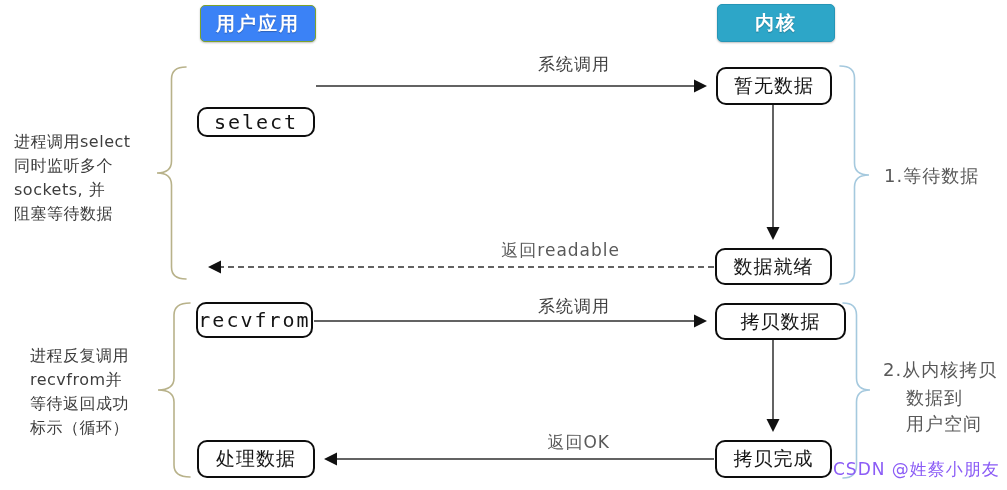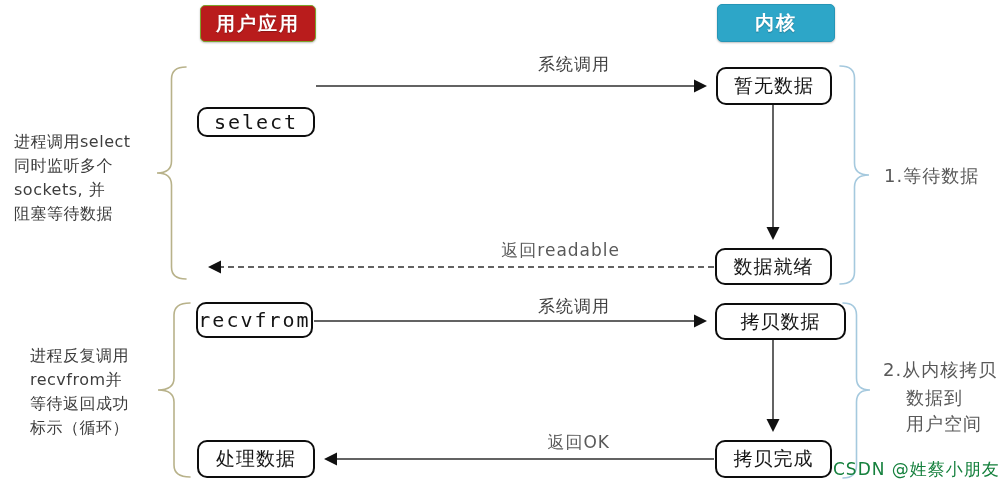--- a/index.html
+++ b/index.html
@@ -15,21 +15,21 @@
 
   .hdr {
     position: absolute;
     display: flex; align-items: center; justify-content: center;
     color: #ffffff; font-size: 19px; font-weight: bold;
     letter-spacing: 2px; border-radius: 5px;
     text-shadow: 0 1px 1px rgba(0,0,0,0.25);
     box-shadow: 0 1px 2px rgba(0,0,0,0.25);
   }
   .hdr-user { left: 200px; top: 5px; width: 114px; height: 35px;
-    background: #b91c1c; border: 1px solid #7da32b; }
+    background: #3b82f6; border: 1px solid #7da32b; }
   .hdr-kernel { left: 717px; top: 4px; width: 116px; height: 36px;
     background: #2da6c8; border: 1px solid #2595b6; }
 
   .node {
     position: absolute; box-sizing: border-box;
     background: #ffffff; border: 2.5px solid #0d0d0d; border-radius: 10px;
     display: flex; align-items: center; justify-content: center;
     color: #141414; font-size: 19px; letter-spacing: 1px;
   }
   .mono { font-family: "DejaVu Sans Mono", "Liberation Mono", monospace; letter-spacing: 2px; font-size: 20px; }
@@ -60,21 +60,21 @@
   .note-left-bottom { left: 30px; top: 344px; width: 150px; }
 
   .note-right { position: absolute; font-size: 18px; color: #595959; letter-spacing: 1px; }
   .nr-1  { left: 884px; top: 164px; }
   .nr-2a { left: 883px; top: 358px; }
   .nr-2b { left: 906px; top: 386px; }
   .nr-2c { left: 906px; top: 412px; font-family: Liberation Mono, monospace; }
 
   .watermark {
     position: absolute; left: 833px; top: 458px;
-    font-size: 17px; color: #15803d; letter-spacing: 1px;
+    font-size: 17px; color: #8b5cf6; letter-spacing: 1px;
   }
 </style>
 </head>
 <body>
 
 <div id="canvas">
 
   <svg id="wires" viewBox="0 0 1007 490" xmlns="http://www.w3.org/2000/svg">
     <defs>
       <marker id="ah" viewBox="0 0 10 10" refX="8.5" refY="5" markerWidth="9" markerHeight="9" orient="auto">

